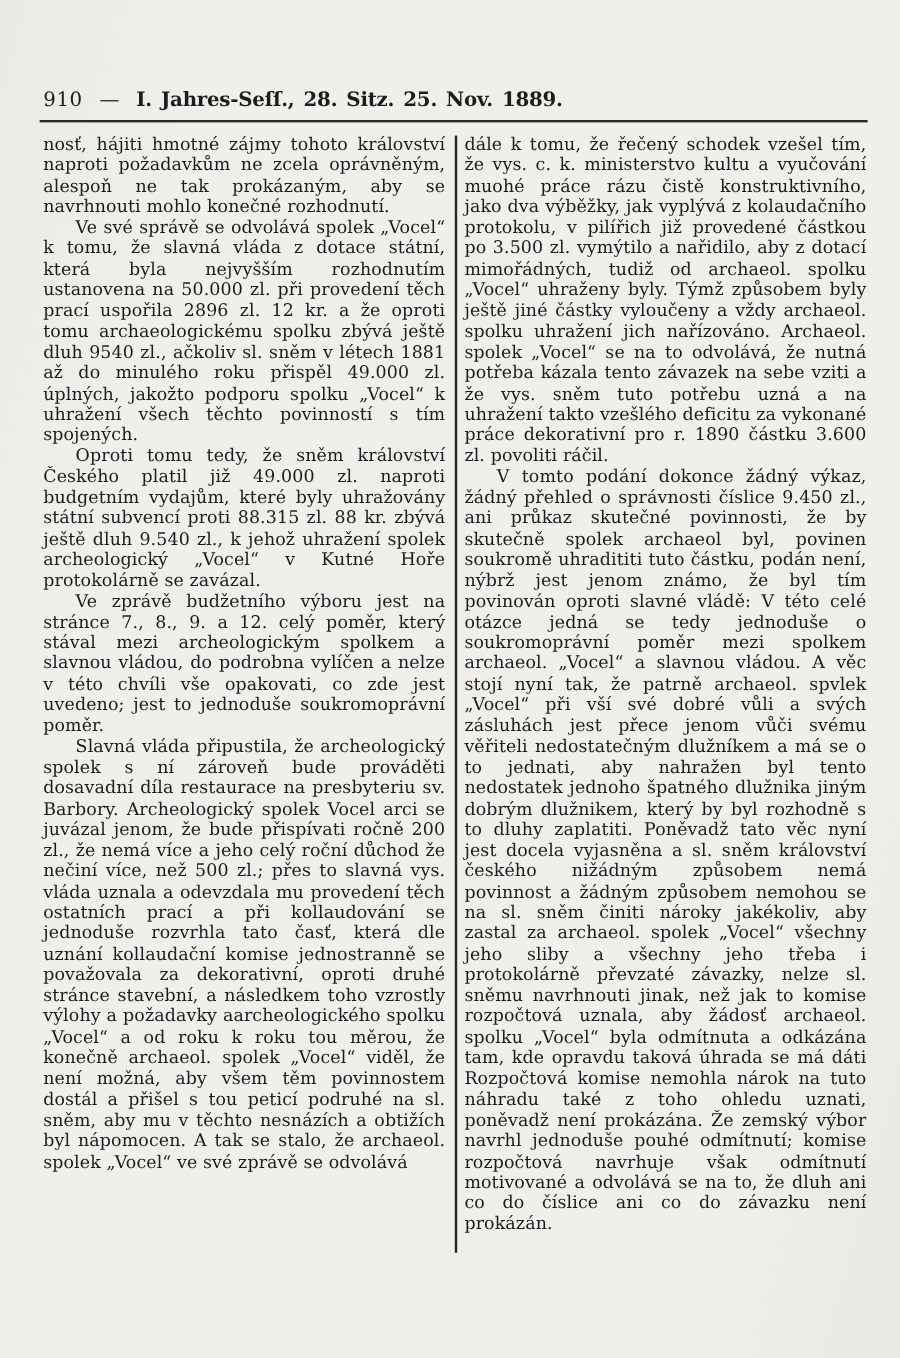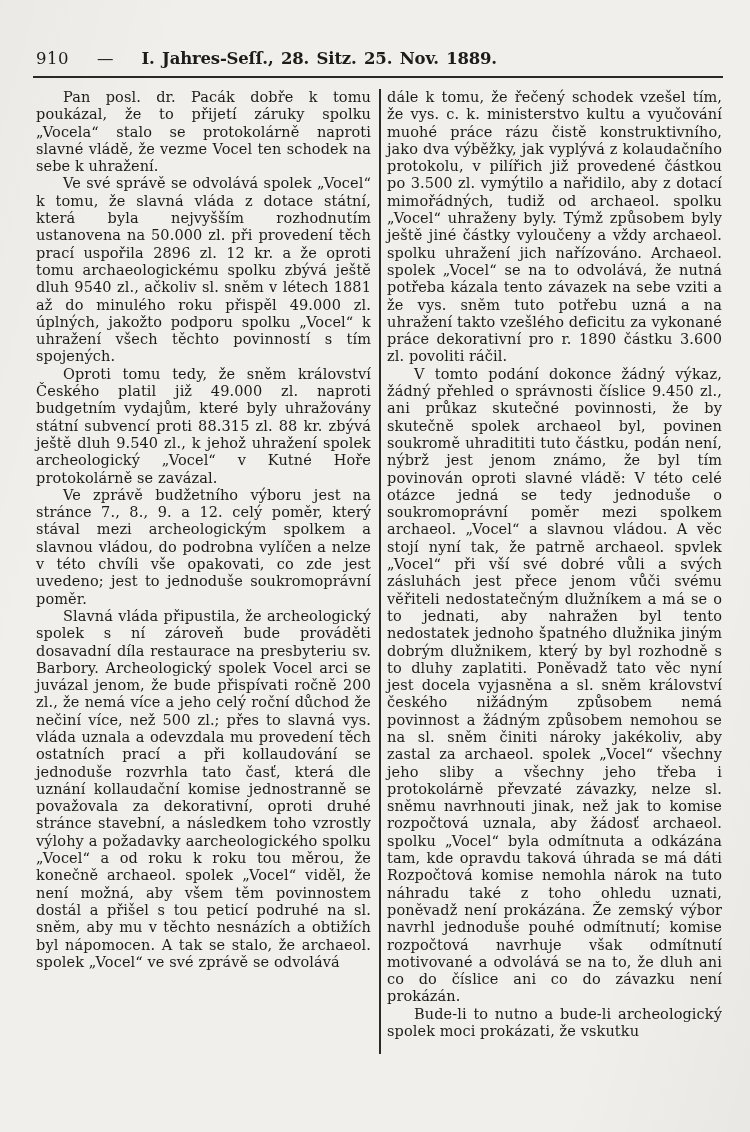--- a/index.html
+++ b/index.html
@@ -16,25 +16,26 @@
     background: var(--paper, #f0efeb);
     background-image: linear-gradient(105deg, rgba(0,0,0,0.025), rgba(0,0,0,0) 18%, rgba(0,0,0,0) 82%, rgba(0,0,0,0.03));
     color: var(--ink, #1e1c1a);
     overflow: hidden;
     box-sizing: border-box;
     padding: 48px 28px 0 36px;
   }
   .page-header {
     display: flex;
     align-items: flex-end;
-    gap: 27px;
+    gap: 13px;
     font-size: 16.5px;
     line-height: 22px;
     white-space: nowrap;
     padding: 0 2px 0 0;
+    margin-top: 24px;
   }
   .pagenum { letter-spacing: 0.5px; }
   .hdr-cz { letter-spacing: 0.3px; word-spacing: 2px; }
   .hdr-sep { padding: 0 1px; }
   .hdr-de { font-weight: bold; letter-spacing: -0.2px; word-spacing: 2px; }
   .header-rule {
     border: none;
     border-top: 2px solid #2b2926;
     margin: 6px 0 0 -3px;
     width: 690px;
@@ -72,29 +73,28 @@
     <span class="pagenum">910</span>
     <span class="hdr-sep">—</span>
     <span class="hdr-de">I. Jahres-Seſſ., 28. Sitz. 25. Nov. 1889.</span>
   </header>
 
   <div class="header-rule"></div>
 
   <div class="columns">
 
     <div class="column left">
-      <p class="indent">Pan posl. dr. Pacák dobře k tomu poukázal, že to přijetí záruky spolku „Vocela“ stalo se protokolárně naproti slavné vládě, že vezme Vocel ten schodek na sebe k uhražení.</p>
+      <p class="cont">nosť, hájiti hmotné zájmy tohoto království naproti požadavkům ne zcela oprávněným, alespoň ne tak prokázaným, aby se navrhnouti mohlo konečné rozhodnutí.</p>
       <p class="indent">Ve své správě se odvolává spolek „Vocel“ k tomu, že slavná vláda z dotace státní, která byla nejvyšším rozhodnutím ustanovena na 50.000 zl. při provedení těch prací uspořila 2896 zl. 12 kr. a že oproti tomu archaeologickému spolku zbývá ještě dluh 9540 zl., ačkoliv sl. sněm v létech 1881 až do minulého roku přispěl 49.000 zl. úplných, jakožto podporu spolku „Vocel“ k uhražení všech těchto povinností s tím spojených.</p>
       <p class="indent">Oproti tomu tedy, že sněm království Českého platil již 49.000 zl. naproti budgetním vydajům, které byly uhražovány státní subvencí proti 88.315 zl. 88 kr. zbývá ještě dluh 9.540 zl., k jehož uhražení spolek archeologický „Vocel“ v Kutné Hoře protokolárně se zavázal.</p>
       <p class="indent">Ve zprávě budžetního výboru jest na stránce 7., 8., 9. a 12. celý poměr, který stával mezi archeologickým spolkem a slavnou vládou, do podrobna vylíčen a nelze v této chvíli vše opakovati, co zde jest uvedeno; jest to jednoduše soukromoprávní poměr.</p>
       <p class="indent">Slavná vláda připustila, že archeologický spolek s ní zároveň bude prováděti dosavadní díla restaurace na presbyteriu sv. Barbory. Archeologický spolek Vocel arci se juvázal jenom, že bude přispívati ročně 200 zl., že nemá více a jeho celý roční důchod že nečiní více, než 500 zl.; přes to slavná vys. vláda uznala a odevzdala mu provedení těch ostatních prací a při kollaudování se jednoduše rozvrhla tato časť, která dle uznání kollaudační komise jednostranně se považovala za dekorativní, oproti druhé stránce stavební, a následkem toho vzrostly výlohy a požadavky aarcheologického spolku „Vocel“ a od roku k roku tou měrou, že konečně archaeol. spolek „Vocel“ viděl, že není možná, aby všem těm povinnostem dostál a přišel s tou peticí podruhé na sl. sněm, aby mu v těchto nesnázích a obtižích byl nápomocen. A tak se stalo, že archaeol. spolek „Vocel“ ve své zprávě se odvolává</p>
     </div>
 
     <div class="col-divider"></div>
 
     <div class="column right">
       <p class="cont">dále k tomu, že řečený schodek vzešel tím, že vys. c. k. ministerstvo kultu a vyučování muohé práce rázu čistě konstruktivního, jako dva výběžky, jak vyplývá z kolaudačního protokolu, v pilířich již provedené částkou po 3.500 zl. vymýtilo a nařidilo, aby z dotací mimořádných, tudiž od archaeol. spolku „Vocel“ uhraženy byly. Týmž způsobem byly ještě jiné částky vyloučeny a vždy archaeol. spolku uhražení jich nařízováno. Archaeol. spolek „Vocel“ se na to odvolává, že nutná potřeba kázala tento závazek na sebe vziti a že vys. sněm tuto potřebu uzná a na uhražení takto vzešlého deficitu za vykonané práce dekorativní pro r. 1890 částku 3.600 zl. povoliti ráčil.</p>
       <p class="indent">V tomto podání dokonce žádný výkaz, žádný přehled o správnosti číslice 9.450 zl., ani průkaz skutečné povinnosti, že by skutečně spolek archaeol byl, povinen soukromě uhradititi tuto částku, podán není, nýbrž jest jenom známo, že byl tím povinován oproti slavné vládě: V této celé otázce jedná se tedy jednoduše o soukromoprávní poměr mezi spolkem archaeol. „Vocel“ a slavnou vládou. A věc stojí nyní tak, že patrně archaeol. spvlek „Vocel“ při vší své dobré vůli a svých zásluhách jest přece jenom vůči svému věřiteli nedostatečným dlužníkem a má se o to jednati, aby nahražen byl tento nedostatek jednoho špatného dlužnika jiným dobrým dlužnikem, který by byl rozhodně s to dluhy zaplatiti. Poněvadž tato věc nyní jest docela vyjasněna a sl. sněm království českého nižádným způsobem nemá povinnost a žádným způsobem nemohou se na sl. sněm činiti nároky jakékoliv, aby zastal za archaeol. spolek „Vocel“ všechny jeho sliby a všechny jeho třeba i protokolárně převzaté závazky, nelze sl. sněmu navrhnouti jinak, než jak to komise rozpočtová uznala, aby žádosť archaeol. spolku „Vocel“ byla odmítnuta a odkázána tam, kde opravdu taková úhrada se má dáti Rozpočtová komise nemohla nárok na tuto náhradu také z toho ohledu uznati, poněvadž není prokázána. Že zemský výbor navrhl jednoduše pouhé odmítnutí; komise rozpočtová navrhuje však odmítnutí motivované a odvolává se na to, že dluh ani co do číslice ani co do závazku není prokázán.</p>
-      <p class="indent">Bude-li to nutno  a bude-li archeologický spolek moci prokázati, že vskutku</p>
     </div>
 
   </div>
 </div>
 
 </body></html>

